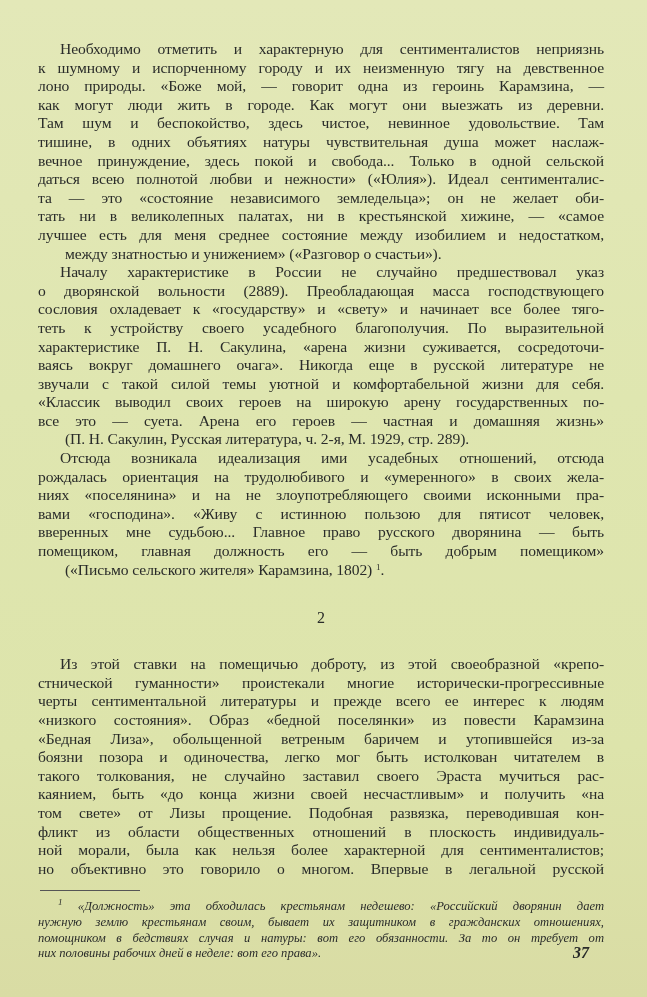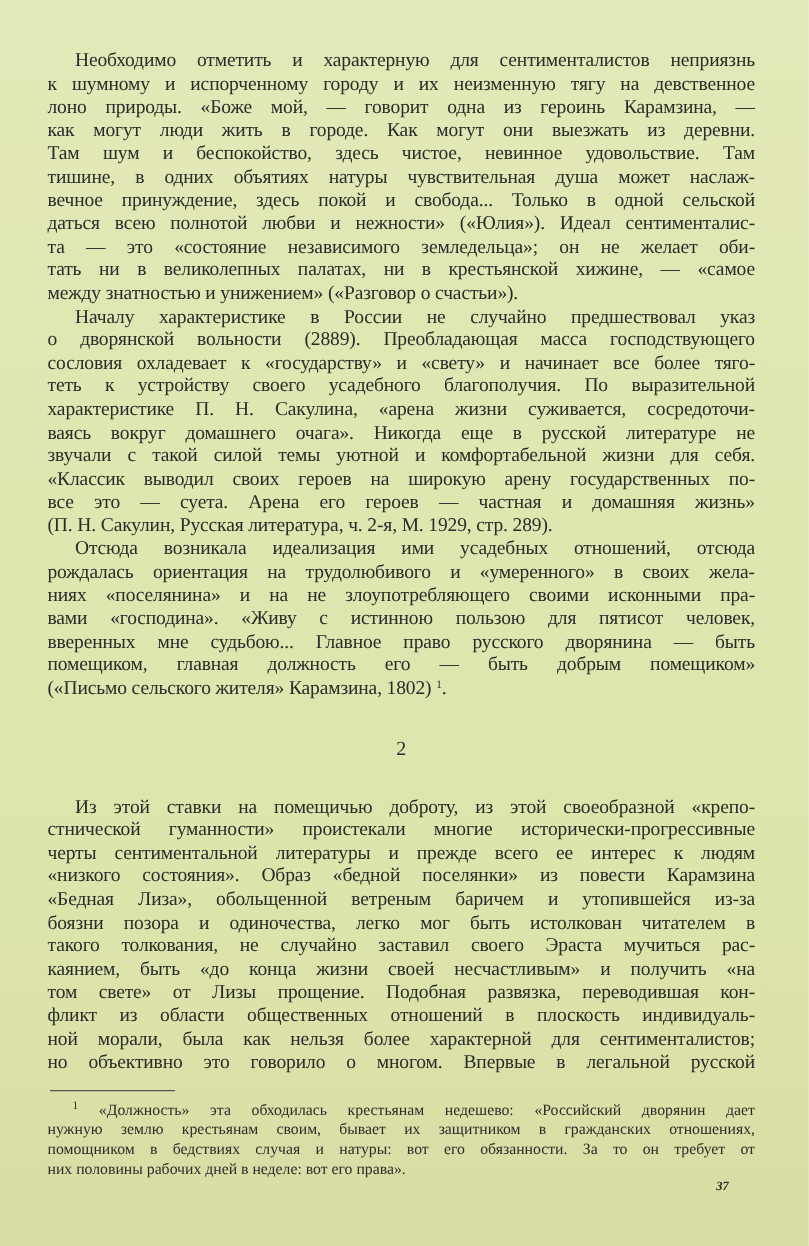--- a/index.html
+++ b/index.html
@@ -10,55 +10,56 @@
     color: #2a2c2a;
     position: relative;
   }
   .page {
     position: absolute; left: 38px; top: 40px; width: 566px;
   }
   .line {
     font-size: 15.6px; line-height: 18.6px; white-space: nowrap;
     text-align: justify; text-align-last: justify; letter-spacing: -0.1px;
   }
-  .line.last { text-align-last: left; }
+  .line.last { text-align-last: left; margin-left: 27px; }
   .line.indent { text-indent: 22px; }
   .section-num {
     text-align: center; font-size: 16px; margin: 30px 0 28px 0; height: 18px; line-height: 18px;
   }
   .fn-rule {
     width: 100px; height: 1px; background: #555; margin: 12px 0 8px 2px;
   }
   .fn-line {
     font-size: 12.6px; line-height: 15.6px; white-space: nowrap;
-    text-align: justify; text-align-last: justify;
+    text-align: justify; text-align-last: justify; font-style: italic;
   }
   .fn-line.last { text-align-last: left; }
   .fn-line.indent { text-indent: 20px; }
   sup { font-size: 9px; vertical-align: 5px; line-height: 0; }
   .page-number {
-    position: absolute; left: 573px; top: 944px; font-size: 10px; font-style: italic; font-weight: bold;
+    position: absolute; left: 573px; top: 944px; font-size: 16px; font-style: italic; font-weight: bold;
   }
 </style>
 </head>
 <body>
 
 <div class="page">
 
   <div>
     <div class="line indent">Необходимо отметить и характерную для сентименталистов неприязнь</div>
     <div class="line">к шумному и испорченному городу и их неизменную тягу на девственное</div>
     <div class="line">лоно природы. «Боже мой, — говорит одна из героинь Карамзина, —</div>
     <div class="line">как могут люди жить в городе. Как могут они выезжать из деревни.</div>
     <div class="line">Там шум и беспокойство, здесь чистое, невинное удовольствие. Там</div>
     <div class="line">тишине, в одних объятиях натуры чувствительная душа может наслаж-</div>
     <div class="line">вечное принуждение, здесь покой и свобода... Только в одной сельской</div>
     <div class="line">даться всею полнотой любви и нежности» («Юлия»). Идеал сентименталис-</div>
     <div class="line">та — это «состояние независимого земледельца»; он не желает оби-</div>
     <div class="line">тать ни в великолепных палатах, ни в крестьянской хижине, — «самое</div>
+    <div class="line">лучшее есть для меня среднее состояние между изобилием и недостатком,</div>
     <div class="line last">между знатностью и унижением» («Разговор о счастьи»).</div>
   </div>
 
   <div>
     <div class="line indent">Началу характеристике в России не случайно предшествовал указ</div>
     <div class="line">о дворянской вольности (2889). Преобладающая масса господствующего</div>
     <div class="line">сословия охладевает к «государству» и «свету» и начинает все более тяго-</div>
     <div class="line">теть к устройству своего усадебного благополучия. По выразительной</div>
     <div class="line">характеристике П. Н. Сакулина, «арена жизни суживается, сосредоточи-</div>
     <div class="line">ваясь вокруг домашнего очага». Никогда еще в русской литературе не</div>

